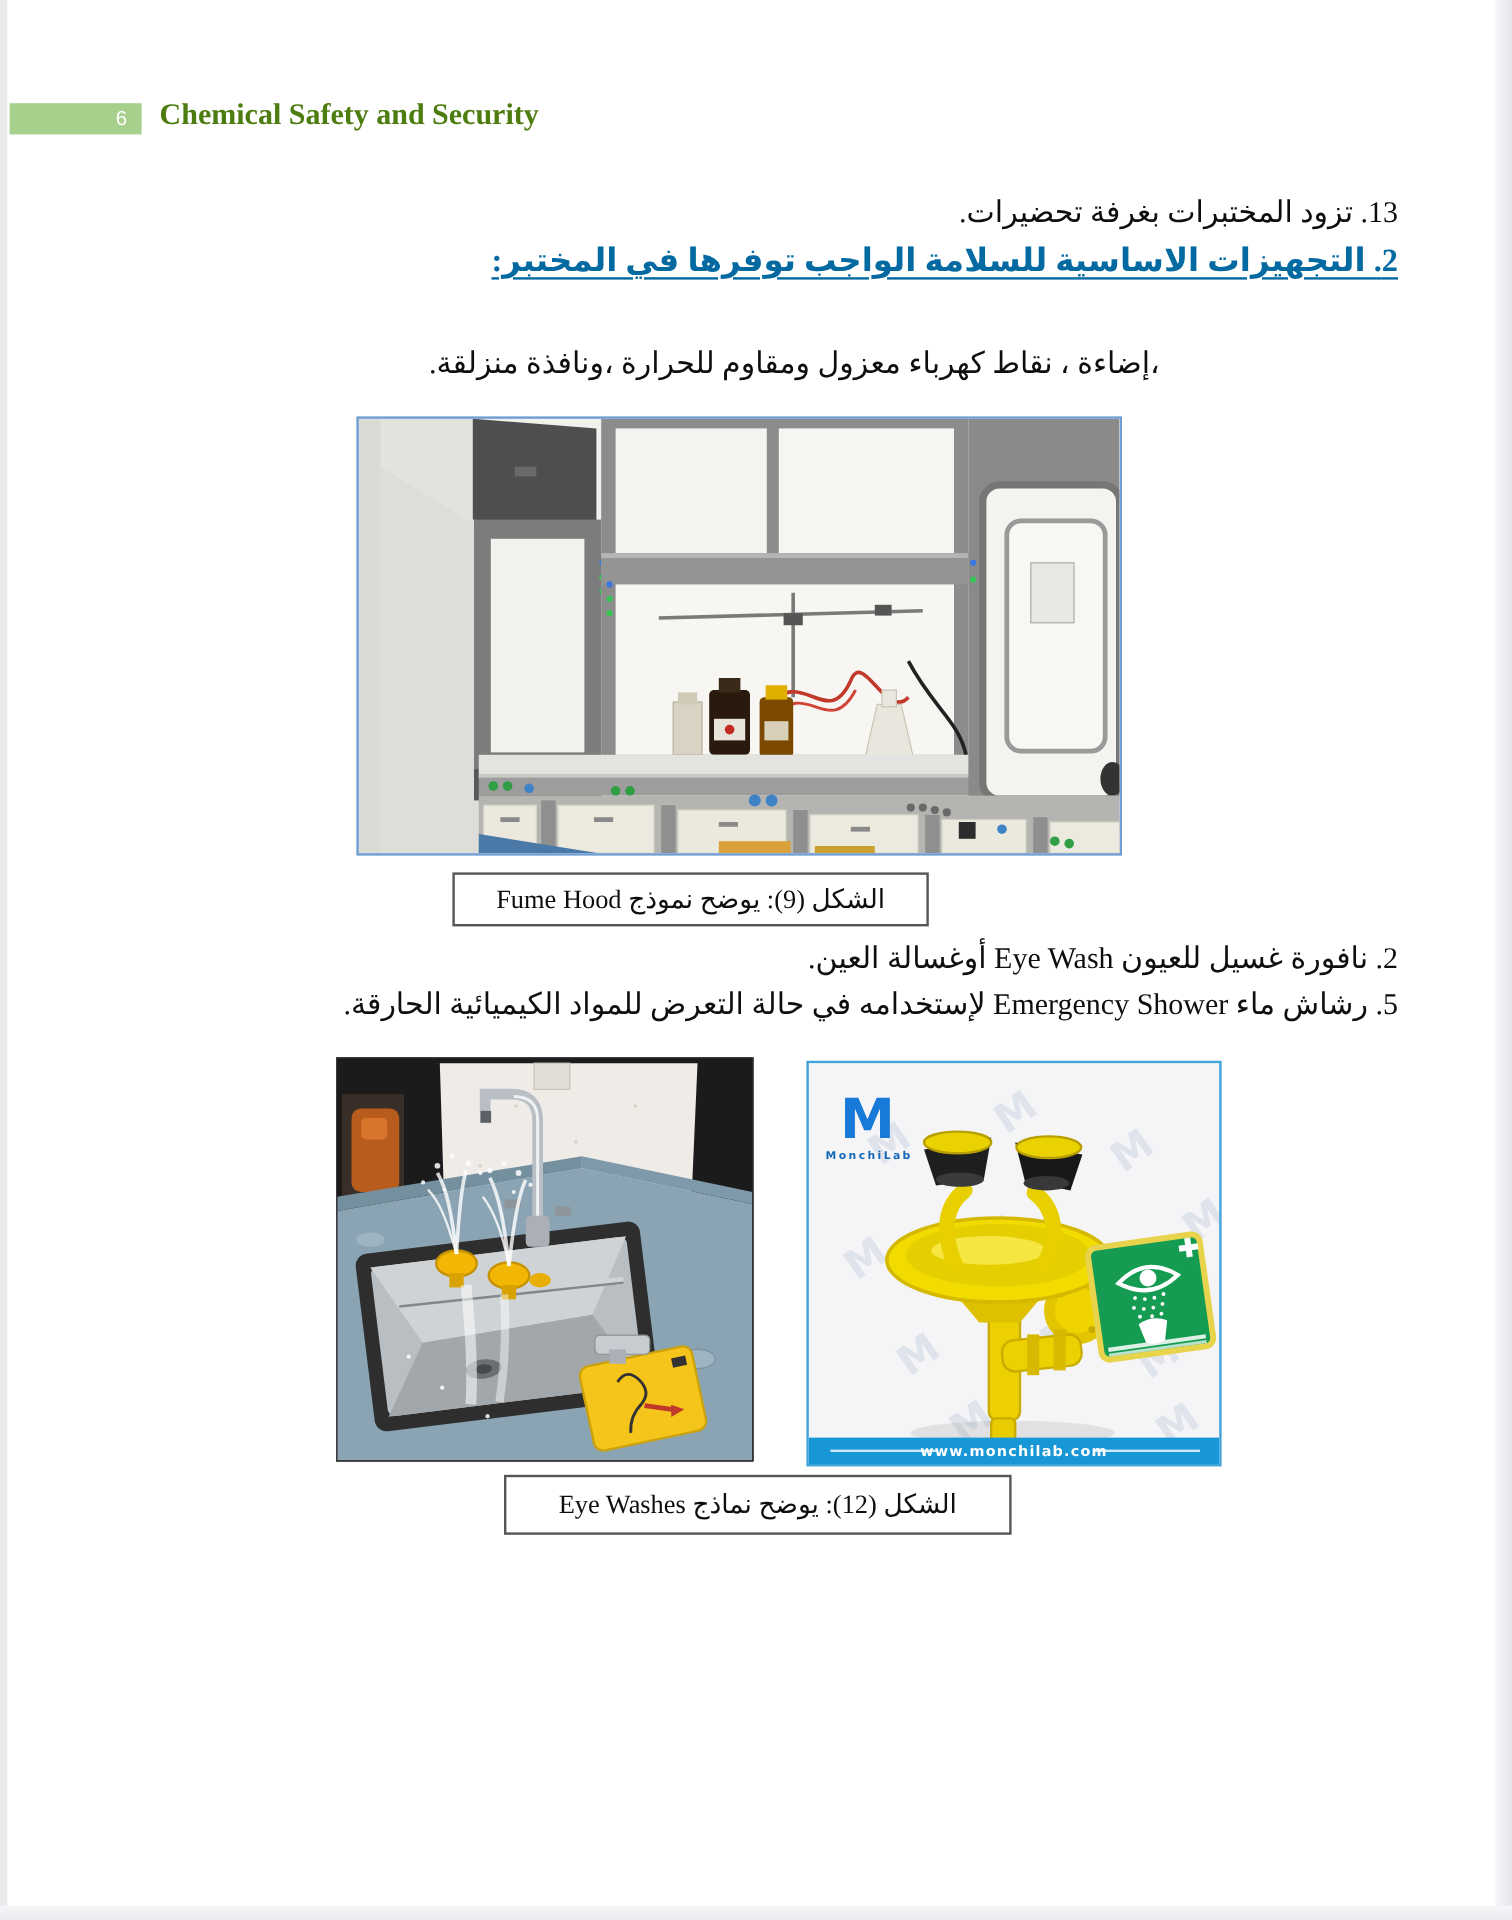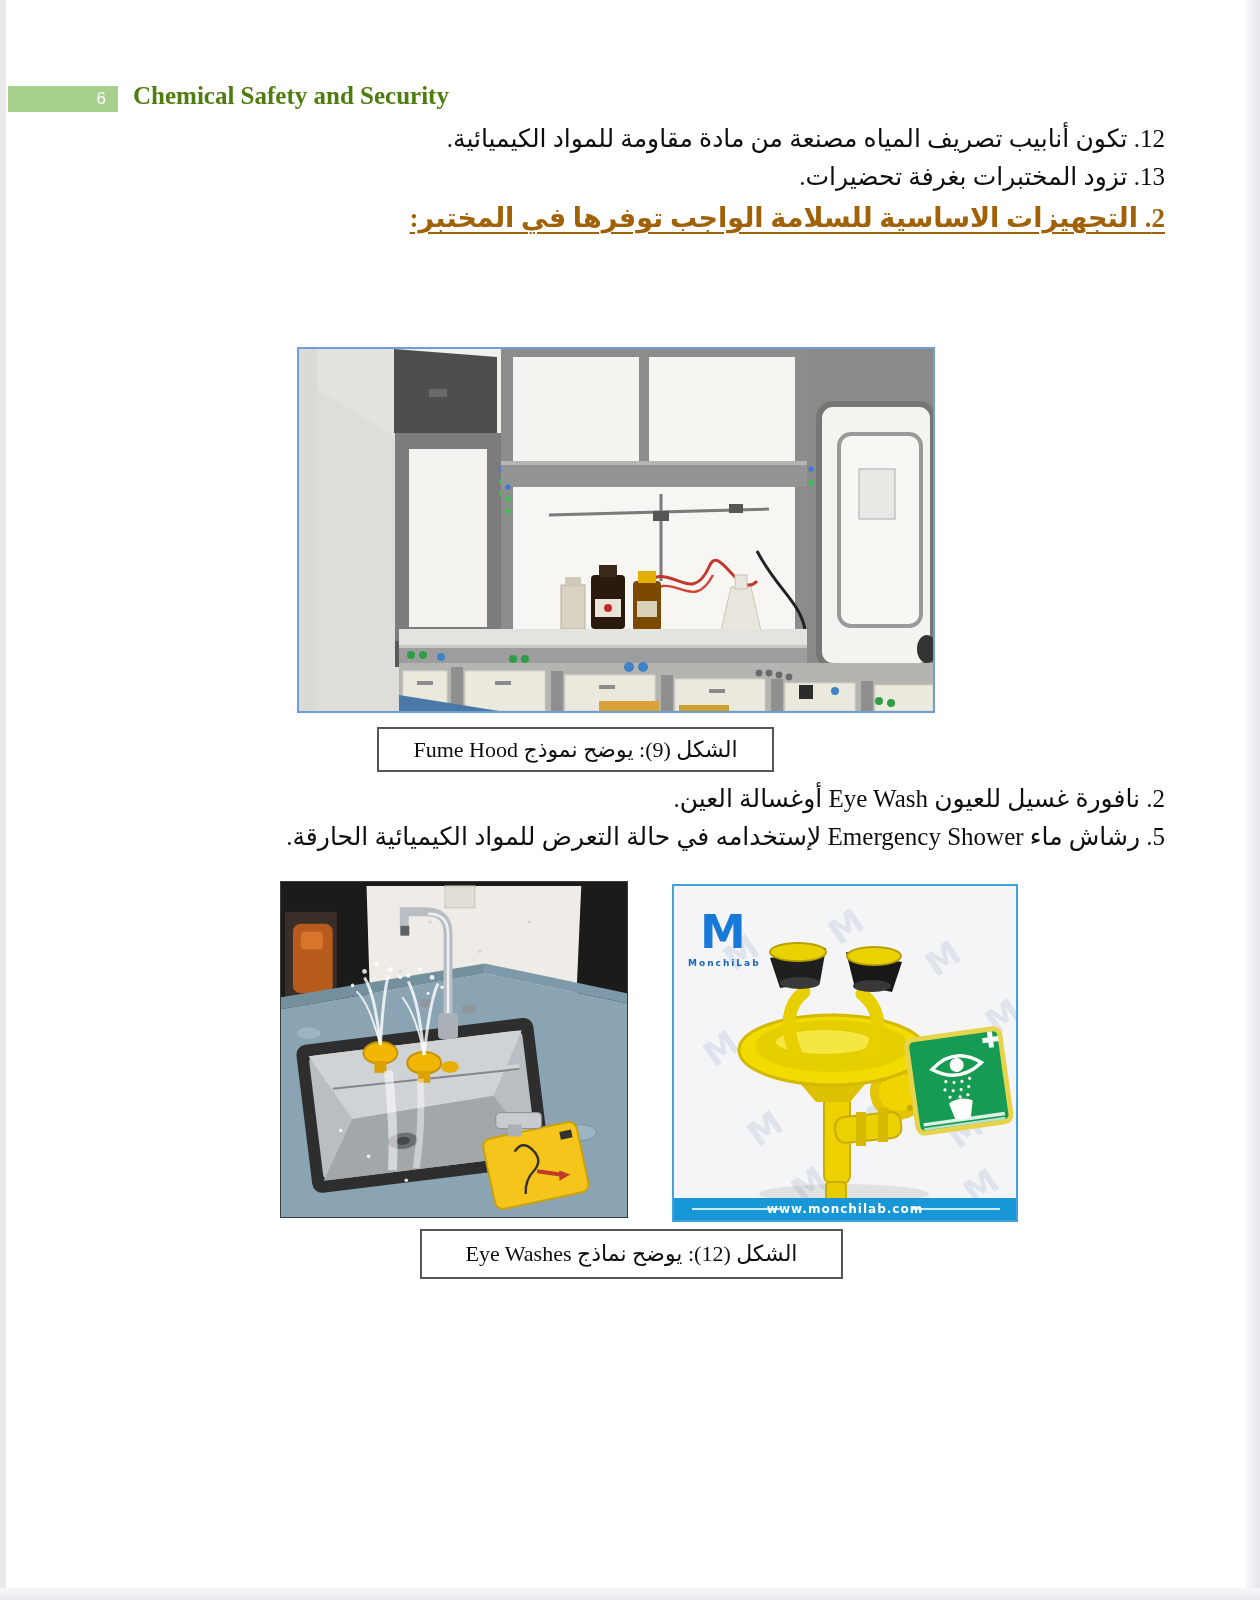--- a/index.html
+++ b/index.html
@@ -14,21 +14,21 @@
   
   .page-badge{position:absolute;left:8px;top:86px;width:110px;height:26px;background:#a8d08d;
               color:#ffffff;font-family:"Liberation Sans",sans-serif;font-size:17px;
               line-height:26px;text-align:right;padding-right:12px;box-sizing:border-box;}
   .doc-title{position:absolute;left:133px;top:82px;font-size:25px;font-weight:bold;color:#4d7c0f;text-align:right;}
   
   .ar{position:absolute;right:95px;direction:rtl;unicode-bidi:plaintext;white-space:nowrap;
       font-size:25px;color:#0e0e0e;}
   .l12{top:124px;}
   .l13{top:162px;}
-  .sec-head{top:202px;font-size:27px;font-weight:bold;color:#a16207;
+  .sec-head{top:202px;font-size:27px;font-weight:bold;color:#0369a1;
             text-decoration:underline;text-decoration-thickness:2px;text-underline-offset:5px;}
   .i1a{top:250px;}
   .i1b{top:288px;right:auto;left:64px;width:1196px;text-align:center;}
   .i2{top:784px;}
   .i3{top:822px;}
   
   .fig-frame{position:absolute;box-sizing:border-box;overflow:hidden;}
   .fume{left:297px;top:347px;width:638px;height:366px;border:2px solid #6f9ed6;background:#f1f0ec;}
   .sinkimg{left:280px;top:881px;width:348px;height:337px;border:1px solid #3c3c3c;background:#161616;}
   .stationimg{left:672px;top:884px;width:346px;height:338px;border:2px solid #3fa3dc;background:#f5f5f7;}
@@ -47,25 +47,25 @@
 
 <div id="page">
 
   <div class="edge-left"></div>
   <div class="edge-right"></div>
   <div class="edge-bottom"></div>
 
   <div class="page-badge">6</div>
   <div class="doc-title">Chemical Safety and Security</div>
 
-  <div class="ar l12">12. تكون أنابيب تصريف المياه مصنعة من مادة مقاومة للمواد الكيميائية.</div>
   <div class="ar l13">13. تزود المختبرات بغرفة تحضيرات.</div>
 
   <div class="ar sec-head">2. التجهيزات الاساسية للسلامة الواجب توفرها في المختبر:</div>
 
+  <div class="ar i1b">،إضاءة ، نقاط كهرباء معزول ومقاوم للحرارة ،ونافذة منزلقة.</div>
 
   <div class="fig-frame fume">
     <svg width="634" height="362" viewBox="0 0 634 362" preserveAspectRatio="none">
 
       <rect x="0" y="0" width="634" height="362" fill="#f1f0ec"></rect>
 
       <g>
         <polygon points="0,0 100,0 100,362 0,362" fill="#e3e2de"></polygon>
         <polygon points="0,0 18,0 18,362 0,362" fill="#dadad6"></polygon>
         <polygon points="18,40 100,90 100,362 18,362" fill="#deddd9"></polygon>

